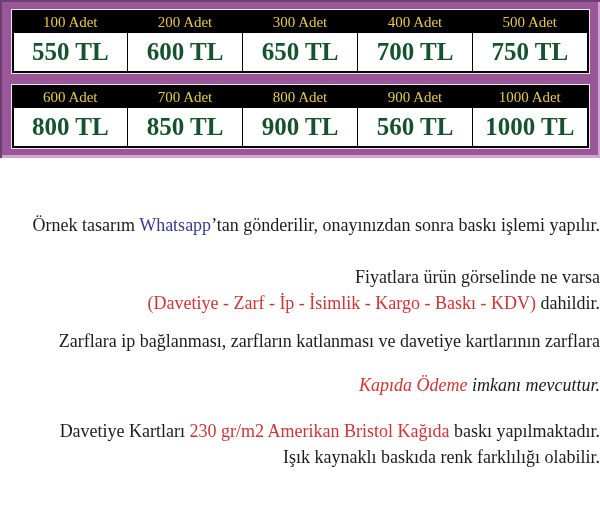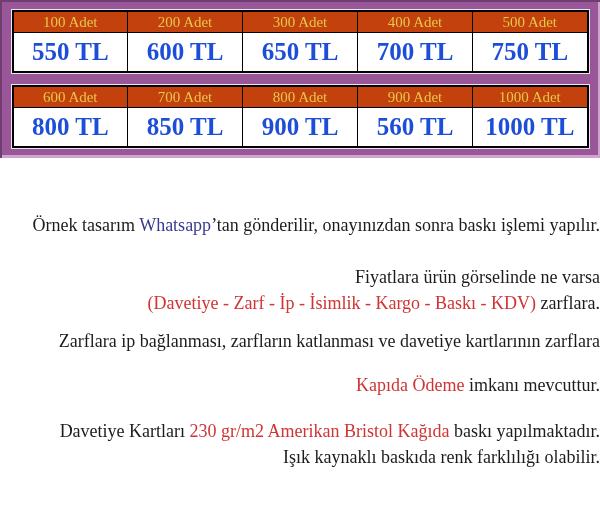--- a/index.html
+++ b/index.html
@@ -35,53 +35,53 @@
     table-layout: fixed;
     background: #ffffff;
     border: 2px solid #000000;
     box-shadow: 0 0 0 1px #ece6ec;
   }
   table.price-table + table.price-table {
     margin-top: 12px;
   }
   .price-table th {
     height: 20px;
-    background: #c2410c;
+    background: #000000;
     color: #e6c94a;
     font-weight: normal;
     font-size: 15px;
     text-align: center;
     border: 1px solid #000000;
     padding: 0;
   }
   .price-table td {
     height: 38px;
     background: #ffffff;
-    color: #1d4ed8;
+    color: #14532d;
     font-weight: bold;
     font-size: 25px;
     text-align: center;
     border: 1px solid #000000;
     padding: 0;
   }
 
   
   .notes {
     text-align: right;
     color: #1c1c1c;
     font-size: 18px;
     line-height: 26px;
   }
   .notes p {
     margin: 0;
   }
   .p1 { margin-top: 54px !important; }
   .p2 { margin-top: 26px !important; }
   .p3 { margin-top: 12px !important; padding-left: 32px; }
-  .p4 { margin-top: 18px !important; }
+  .p4 { margin-top: 18px !important; font-style: italic; }
   .p5 { margin-top: 20px !important; }
   .red  { color: #d03434; }
   .blue { color: #3a3a90; }
 </style>
 </head>
 <body>
 
 <div class="page">
 
   <div class="price-panel">
@@ -127,21 +127,21 @@
   </div>
 
   <div class="notes">
 
     <p class="p1">
       <span>Örnek tasarım </span><span class="blue">Whatsapp</span><span>’tan gönderilir, onayınızdan sonra baskı işlemi yapılır.</span>
     </p>
 
     <p class="p2">
       <span>Fiyatlara ürün görselinde ne varsa</span><br>
-      <span class="red">(Davetiye - Zarf - İp - İsimlik - Kargo - Baskı - KDV)</span><span> zarflara.</span>
+      <span class="red">(Davetiye - Zarf - İp - İsimlik - Kargo - Baskı - KDV)</span><span> dahildir.</span>
     </p>
 
     <p class="p3">
       <span>Zarflara ip bağlanması, zarfların katlanması ve davetiye kartlarının zarflara</span><br>
     </p>
 
     <p class="p4">
       <span class="red">Kapıda Ödeme</span><span> imkanı mevcuttur.</span>
     </p>
 

